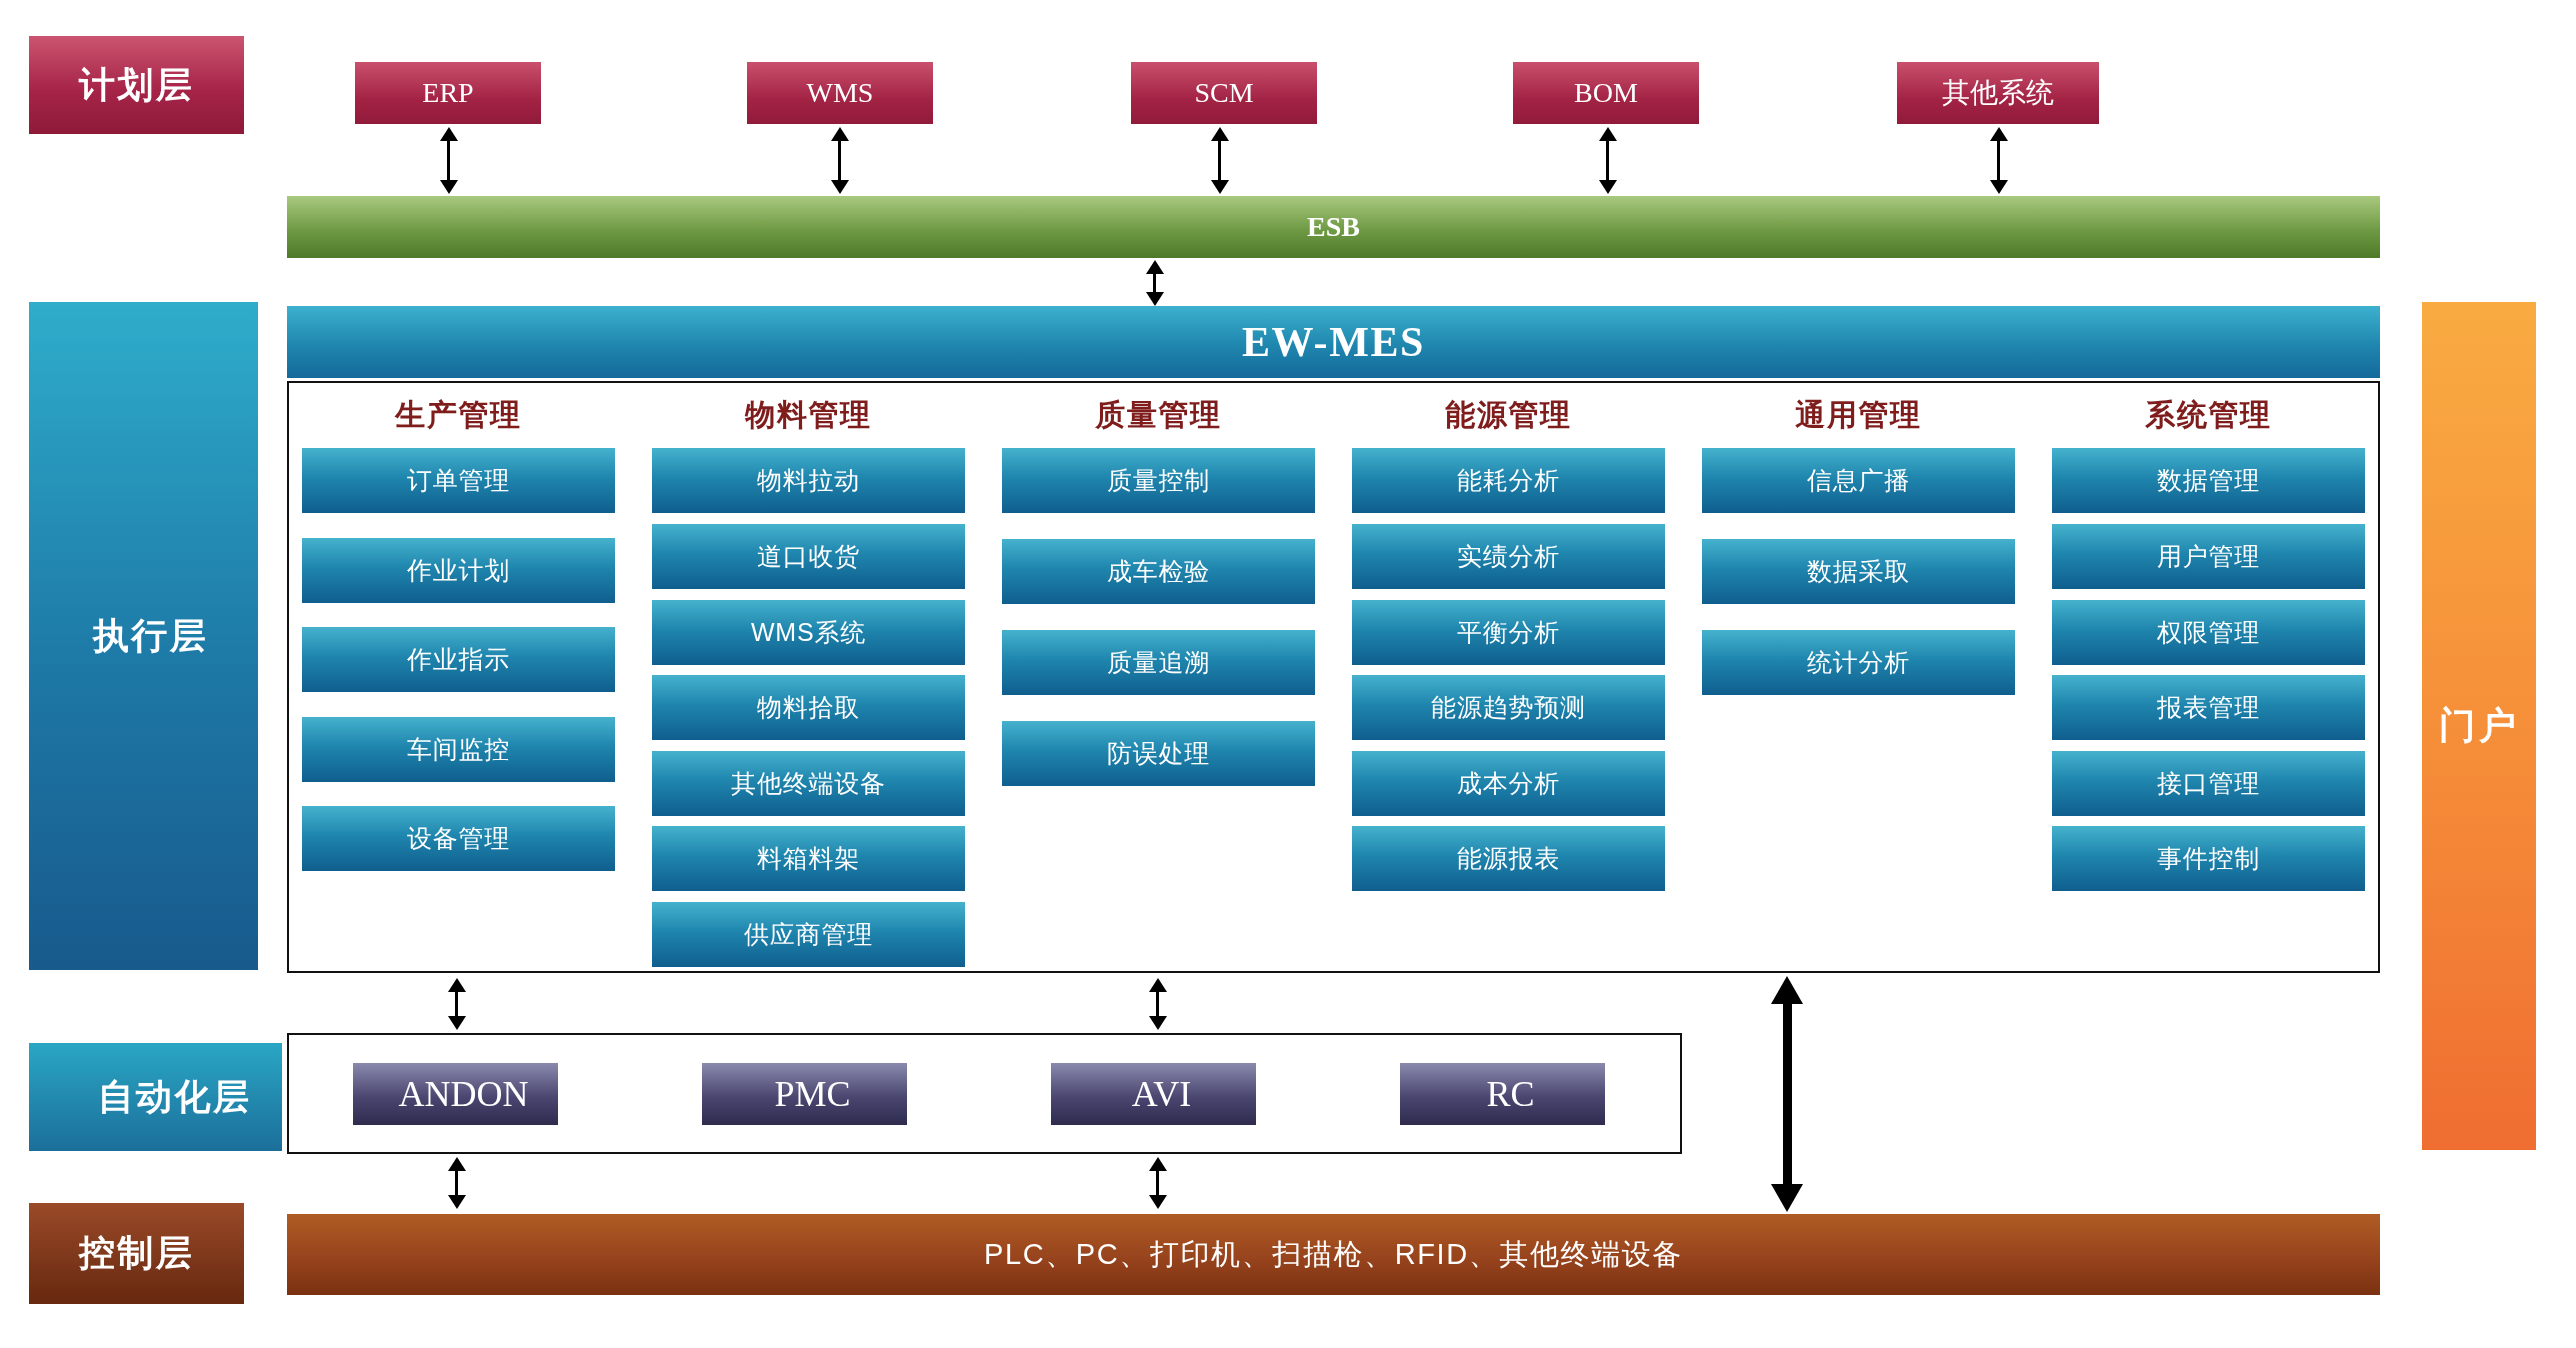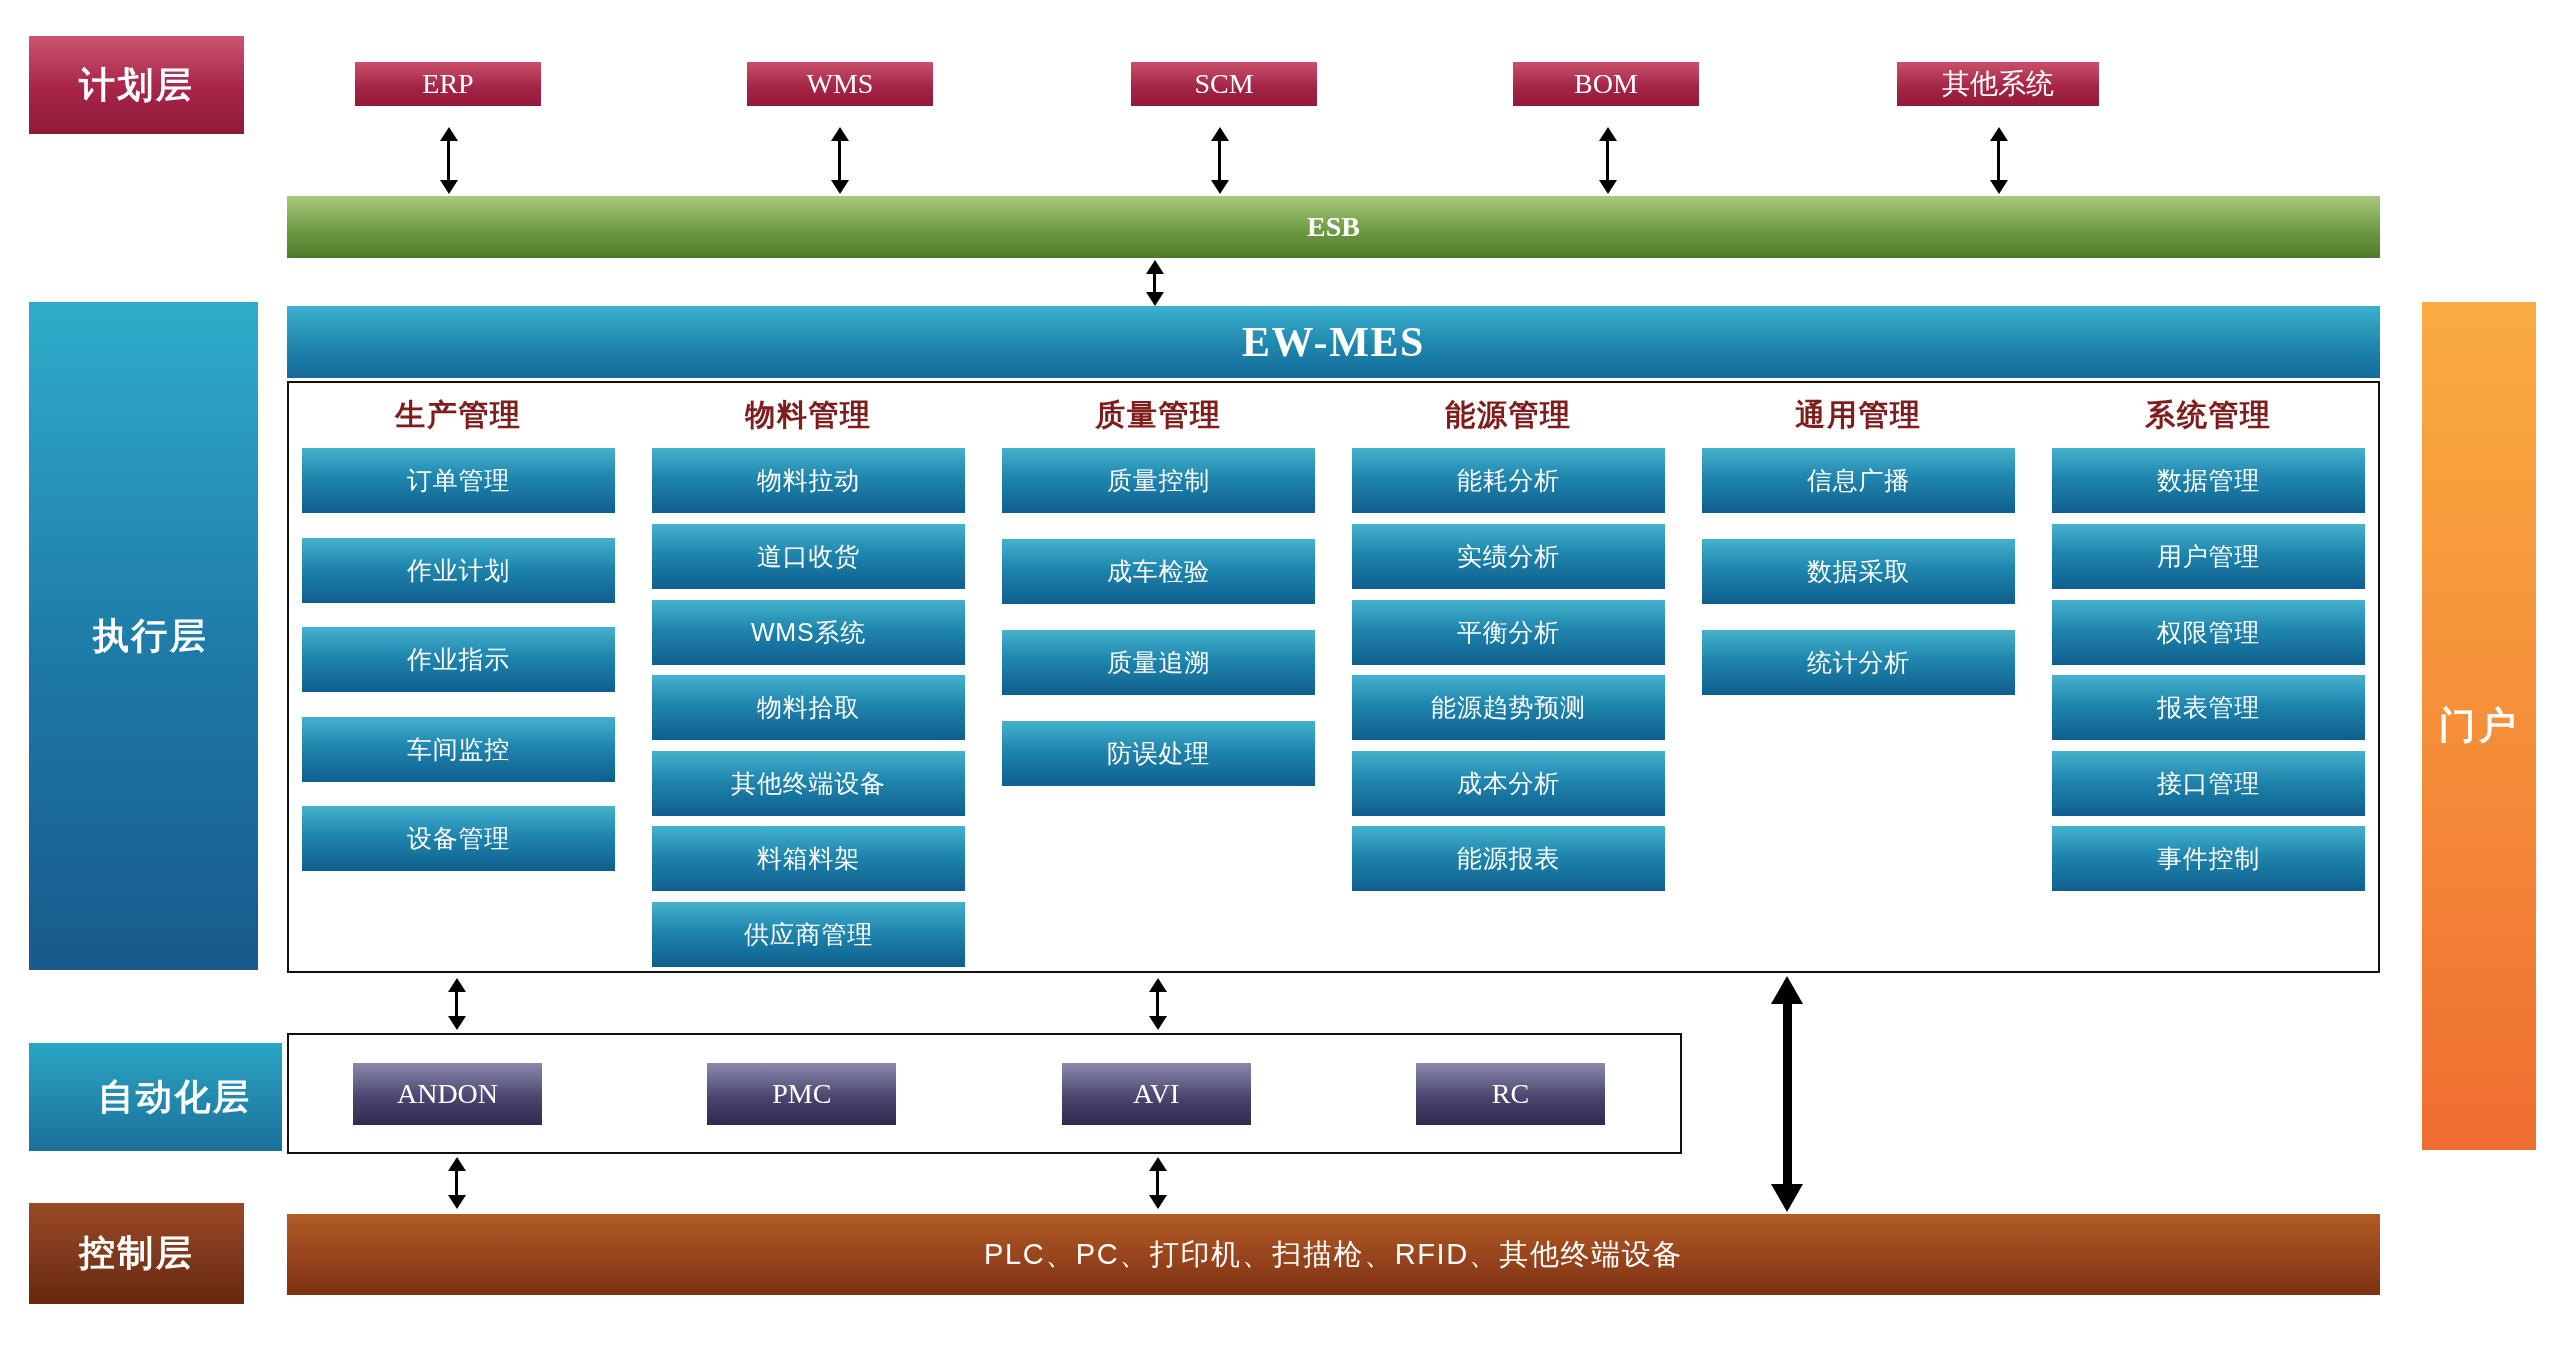--- a/index.html
+++ b/index.html
@@ -15,21 +15,21 @@
     display:flex; align-items:center; justify-content:center;
   }
   .layer-planning   { top:36px;   height:98px; background:linear-gradient(180deg,#cb5570 0%,#a62448 55%,#8e1a38 100%); }
   .layer-execution  { top:302px;  height:668px; background:linear-gradient(180deg,#2fadcb 0%,#1d78a6 55%,#185a8c 100%);padding-left:14px; }
   .layer-automation { top:1043px; height:108px; background:linear-gradient(180deg,#2aa6c4,#1b6f9a);padding-left:38px; }
   .layer-control    { top:1203px; height:101px; background:linear-gradient(180deg,#9a4a28,#66280f); }
 
   
   .sys-row { position:absolute; left:287px; top:62px; width:2093px; height:62px; }
   .sys-box {
-    position:absolute; top:0; height:44px; width:186px;
+    position:absolute; top:0; height:62px; width:186px;
     background:linear-gradient(180deg,#c9506c 0%,#a32345 60%,#911a3a 100%);
     color:#fff; font-family:"Liberation Serif", serif; font-size:28px;
     display:flex; align-items:center; justify-content:center;
   }
   .sys-box:nth-of-type(1){ left:68px; }
   .sys-box:nth-of-type(2){ left:460px; }
   .sys-box:nth-of-type(3){ left:844px; }
   .sys-box:nth-of-type(4){ left:1226px; }
   .sys-box:nth-of-type(5){ left:1610px; width:202px; }
 
@@ -70,22 +70,22 @@
 
   
   .auto-box-wrap {
     position:absolute; left:287px; top:1033px; width:1395px; height:121px;
     border:2.4px solid #111; box-sizing:border-box; background:#fff;
     display:flex; align-items:center; justify-content:space-between; padding:0 75px 0 64px;
   }
   .auto-box {
     width:189px; height:62px;
     background:linear-gradient(180deg,#8a8aad 0%,#4a4670 55%,#2e2b4e 100%);
-    color:#fff; font-family:"Liberation Serif", serif; font-size:28px;
-    display:flex; align-items:center; justify-content:center;
+    color:#fff; font-family:"Liberation Serif", serif; font-size:36px;
+    display:flex; align-items:center; justify-content:center;padding-left:16px;
   }
 
   
   .control-bar {
     position:absolute; left:287px; top:1214px; width:2093px; height:81px;
     background:linear-gradient(180deg,#b05c24 0%,#97431d 55%,#7a3110 100%);
     color:#fff; font-size:29px; letter-spacing:1.6px;
     display:flex; align-items:center; justify-content:center;
   }
 

